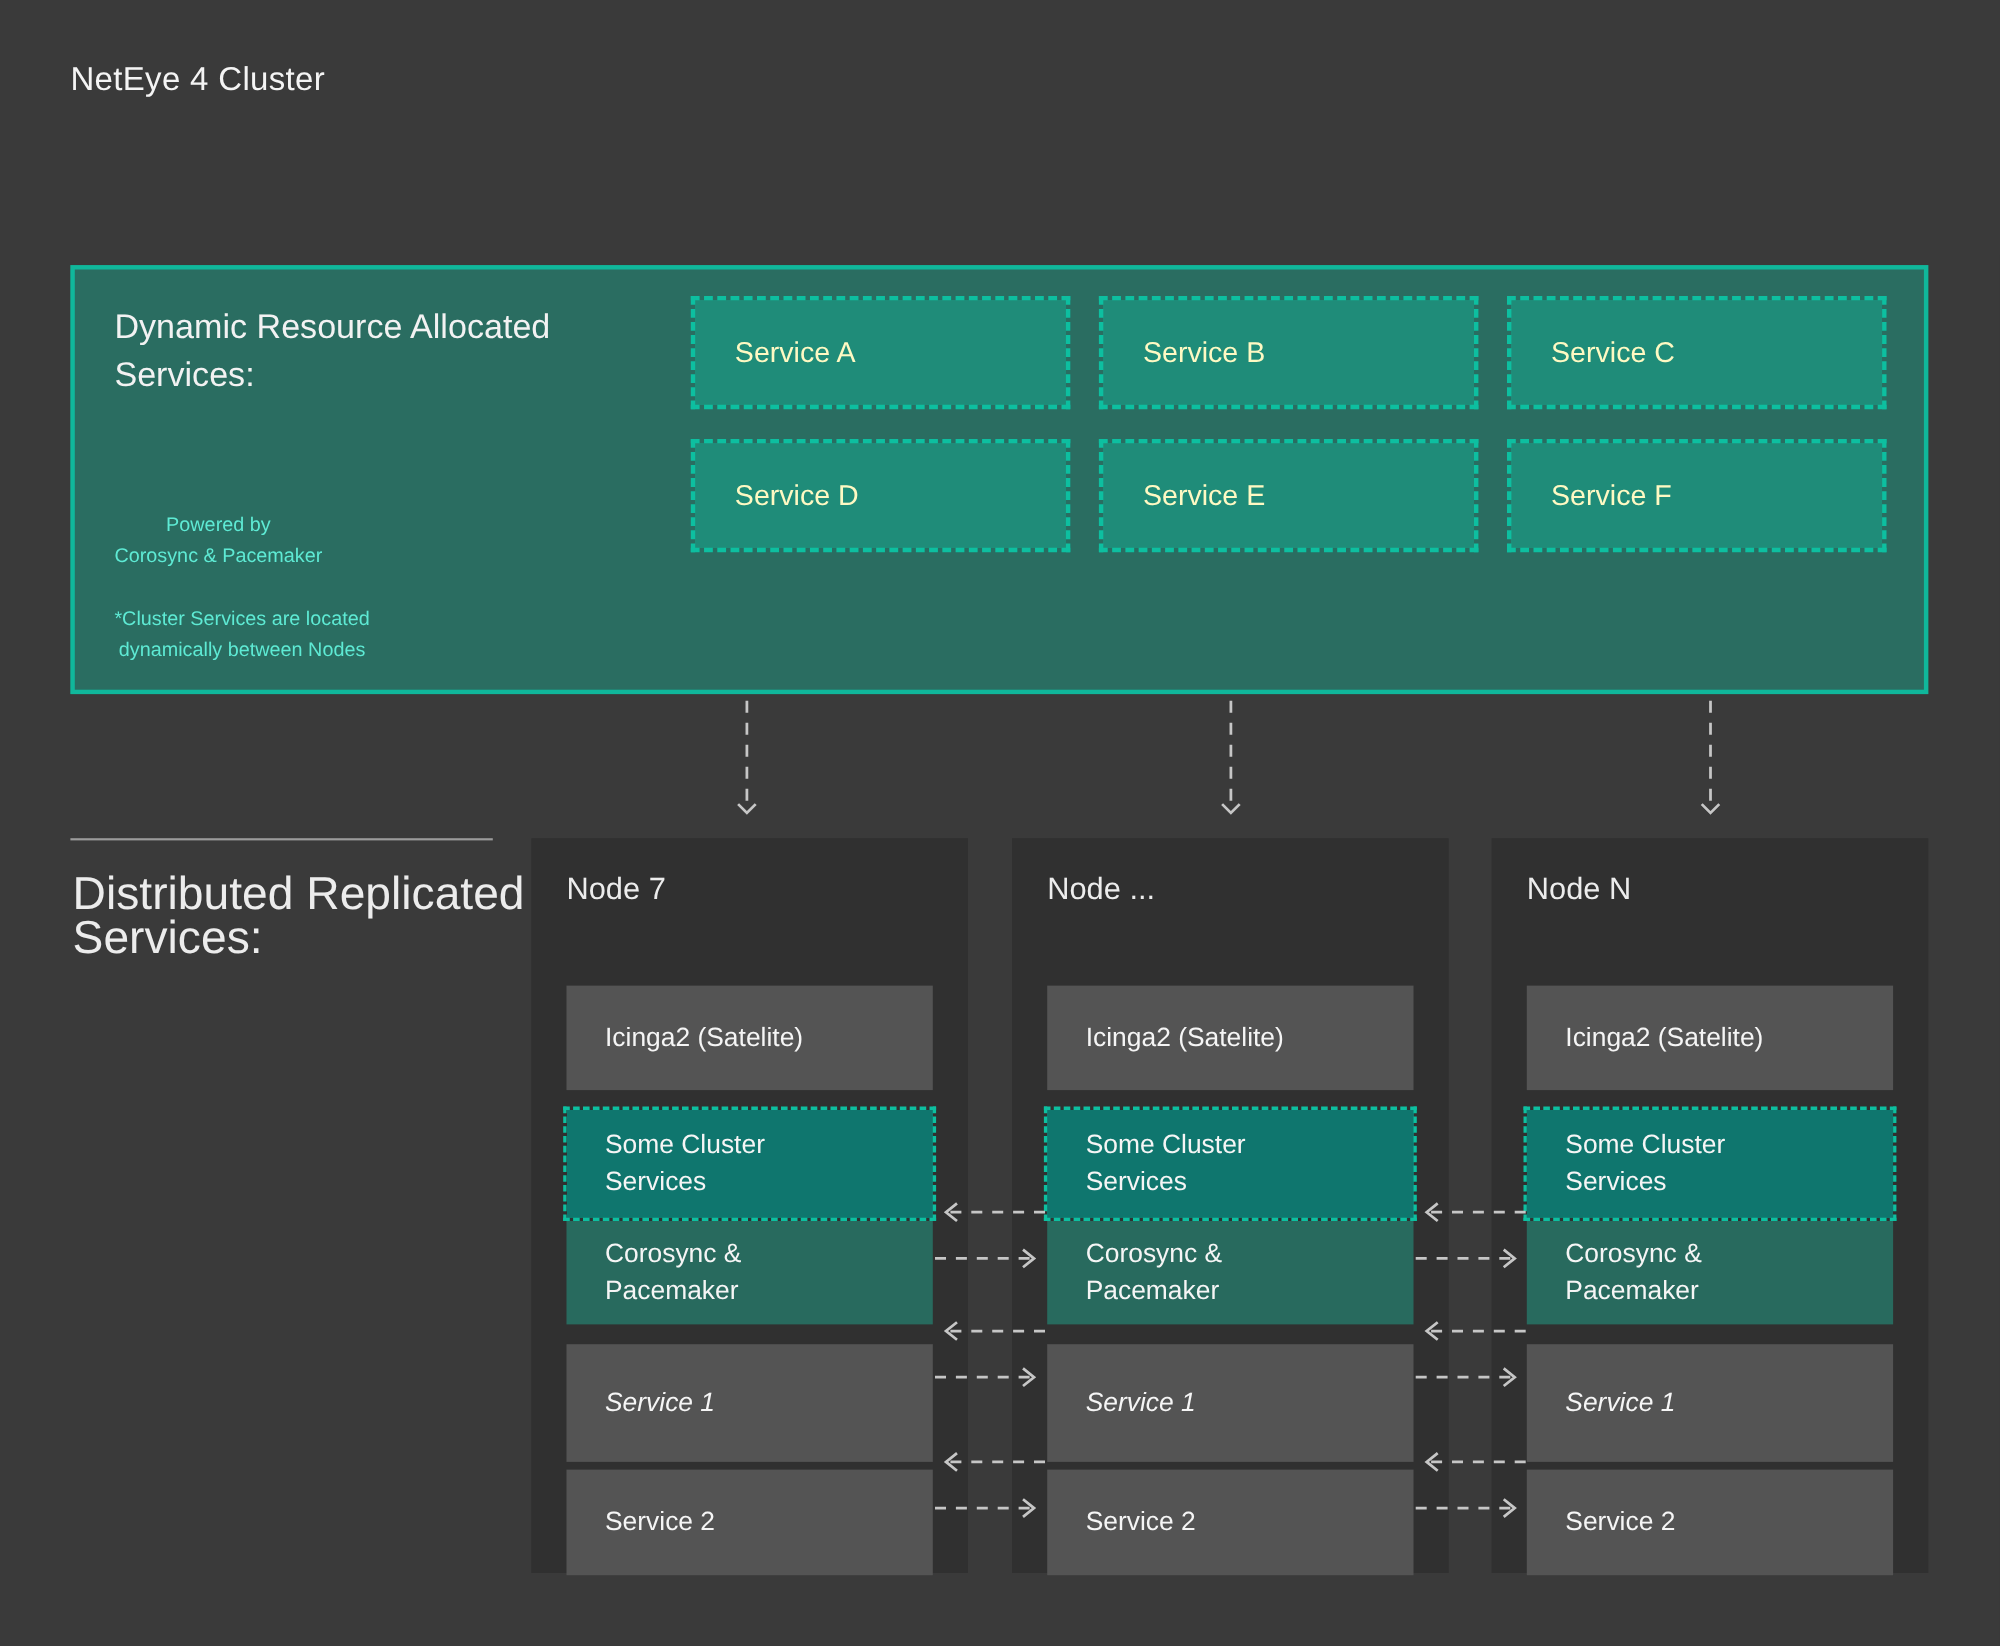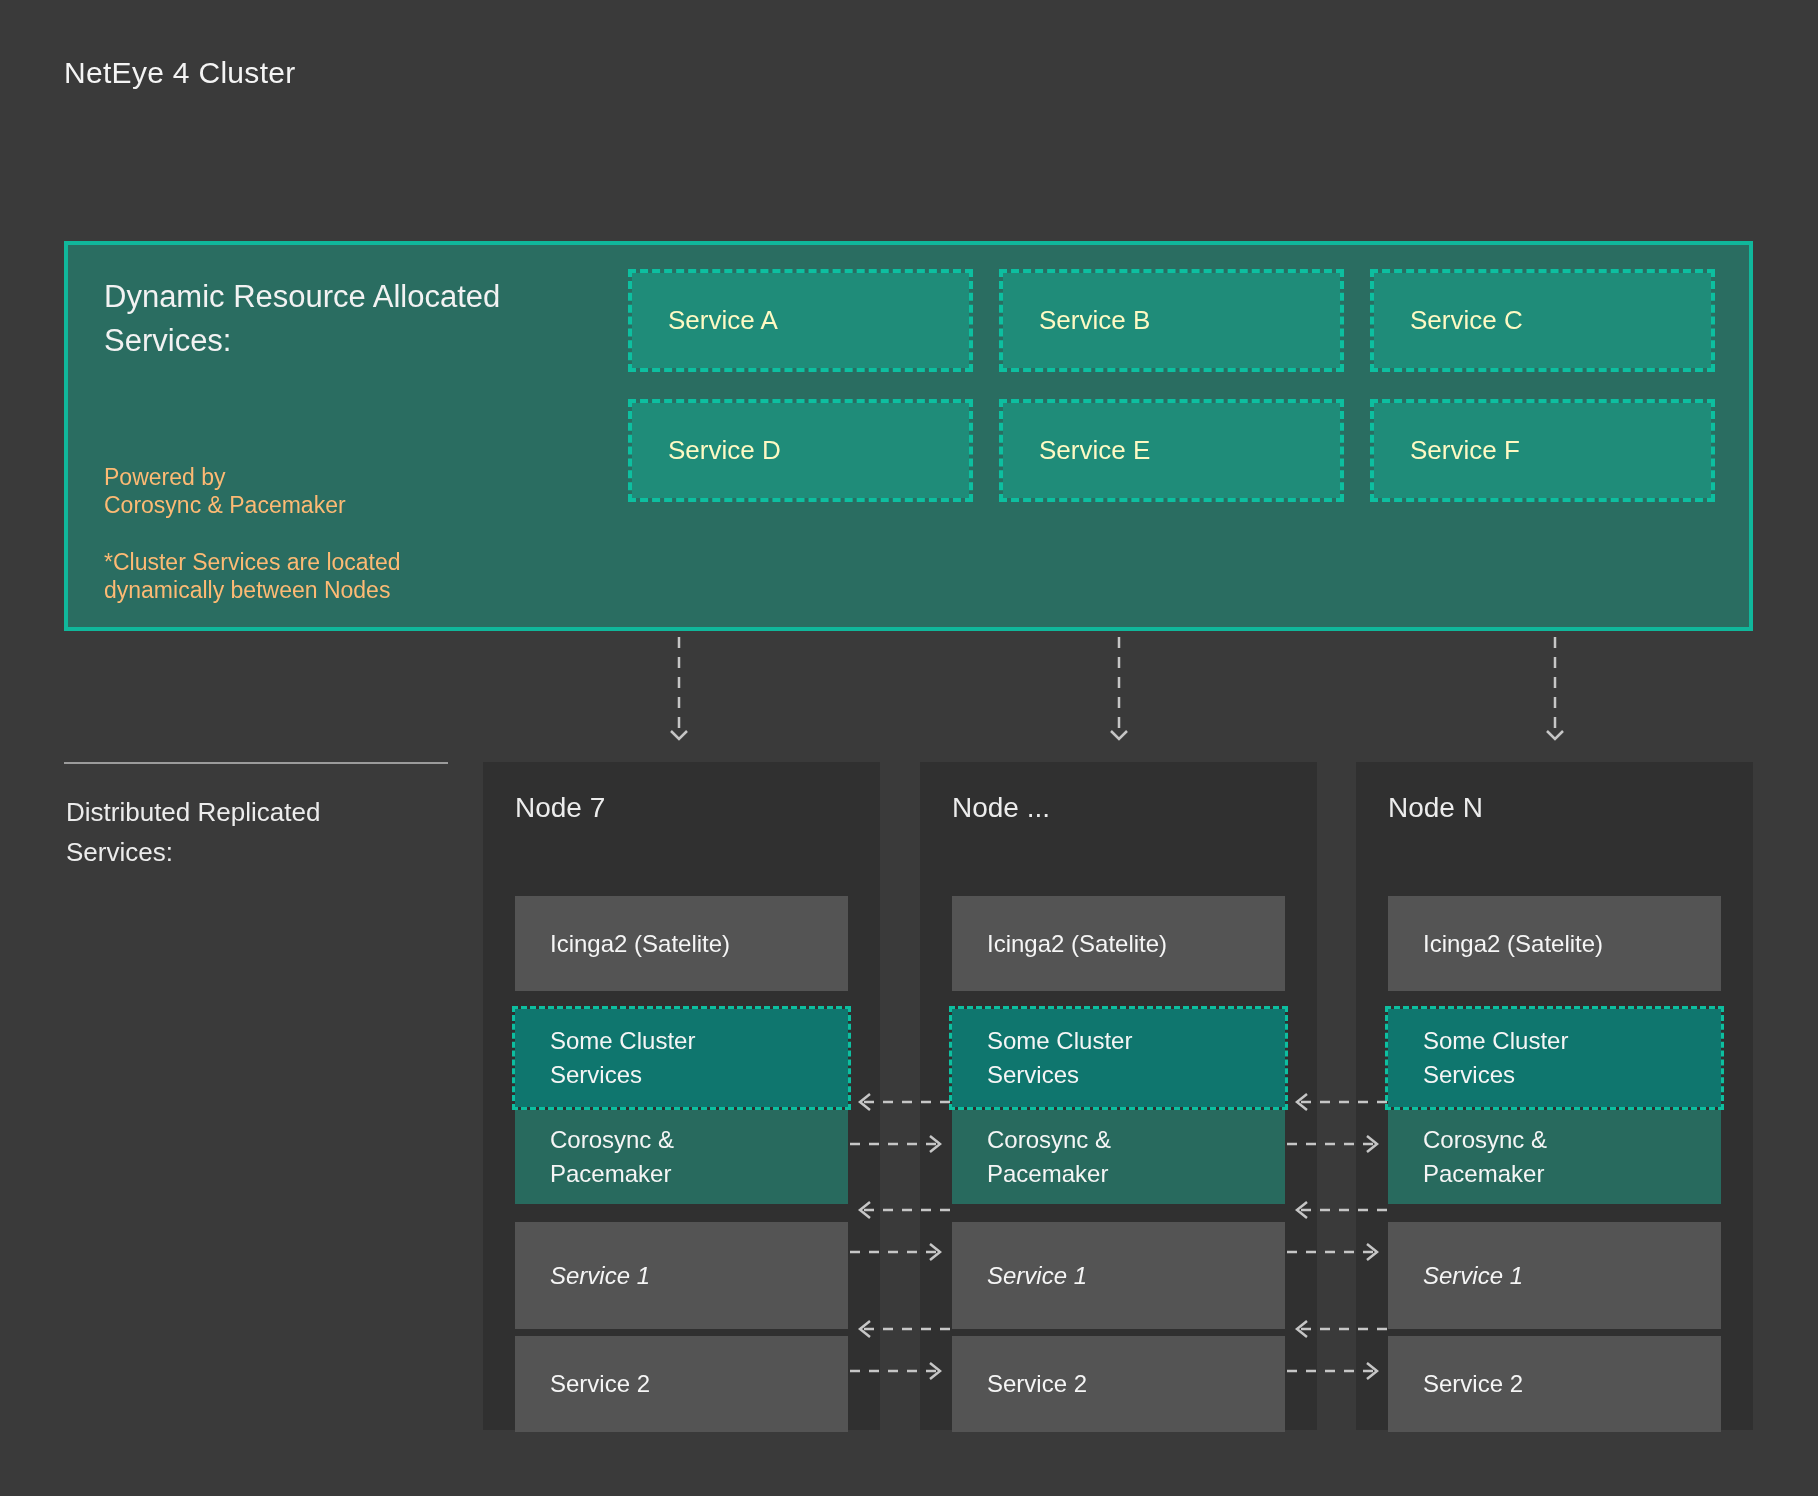--- a/index.html
+++ b/index.html
@@ -13,37 +13,37 @@
   .pre{white-space:pre-line;}
 
   .page-title{font-size:30px;font-weight:400;color:#f4f4f4;letter-spacing:.3px;}
 
   
   .dyn-box{
     left:64px;top:241px;width:1689px;height:390px;
     background:#2a6d61;border:4px solid #10b79b;box-sizing:border-box;
   }
   .dyn-heading{left:36px;top:30px;font-size:31px;line-height:44px;color:#f2f2f2;}
-  .dyn-small{font-size:23px;line-height:28px;color:#fdba74;}
+  .dyn-small{font-size:18px;line-height:28px;color:#5eead4;text-align:center;}
 
   .svc-grid{
     left:560px;top:24px;
     display:grid;grid-template-columns:repeat(3,345px);grid-auto-rows:103px;
     column-gap:26px;row-gap:27px;
   }
   .svc-cell{
     background:#1f8c79;background-clip:padding-box;
     border:4px dashed #0dbfa0;box-sizing:border-box;
     display:flex;align-items:center;padding-left:36px;
     font-size:26px;color:#fef9c3;
   }
 
   
   .sep-line{left:64px;top:762px;width:384px;height:2px;background:#9b9b9b;}
-  .rep-heading{left:66px;top:792px;font-size:26px;line-height:40px;color:#ececec;}
+  .rep-heading{left:66px;top:792px;font-size:42px;line-height:40px;color:#ececec;}
 
   
   .node-panel{top:762px;width:397px;height:668px;background:#303030;}
   .node-title{left:32px;top:30px;font-size:28px;color:#ececec;}
   .row-box{
     left:32px;width:333px;box-sizing:border-box;
     display:flex;flex-direction:column;justify-content:center;
     padding-left:35px;font-size:24px;line-height:34px;color:#f5f5f5;margin-top:34px;
   }
   .row-gray{background:#545454;}

